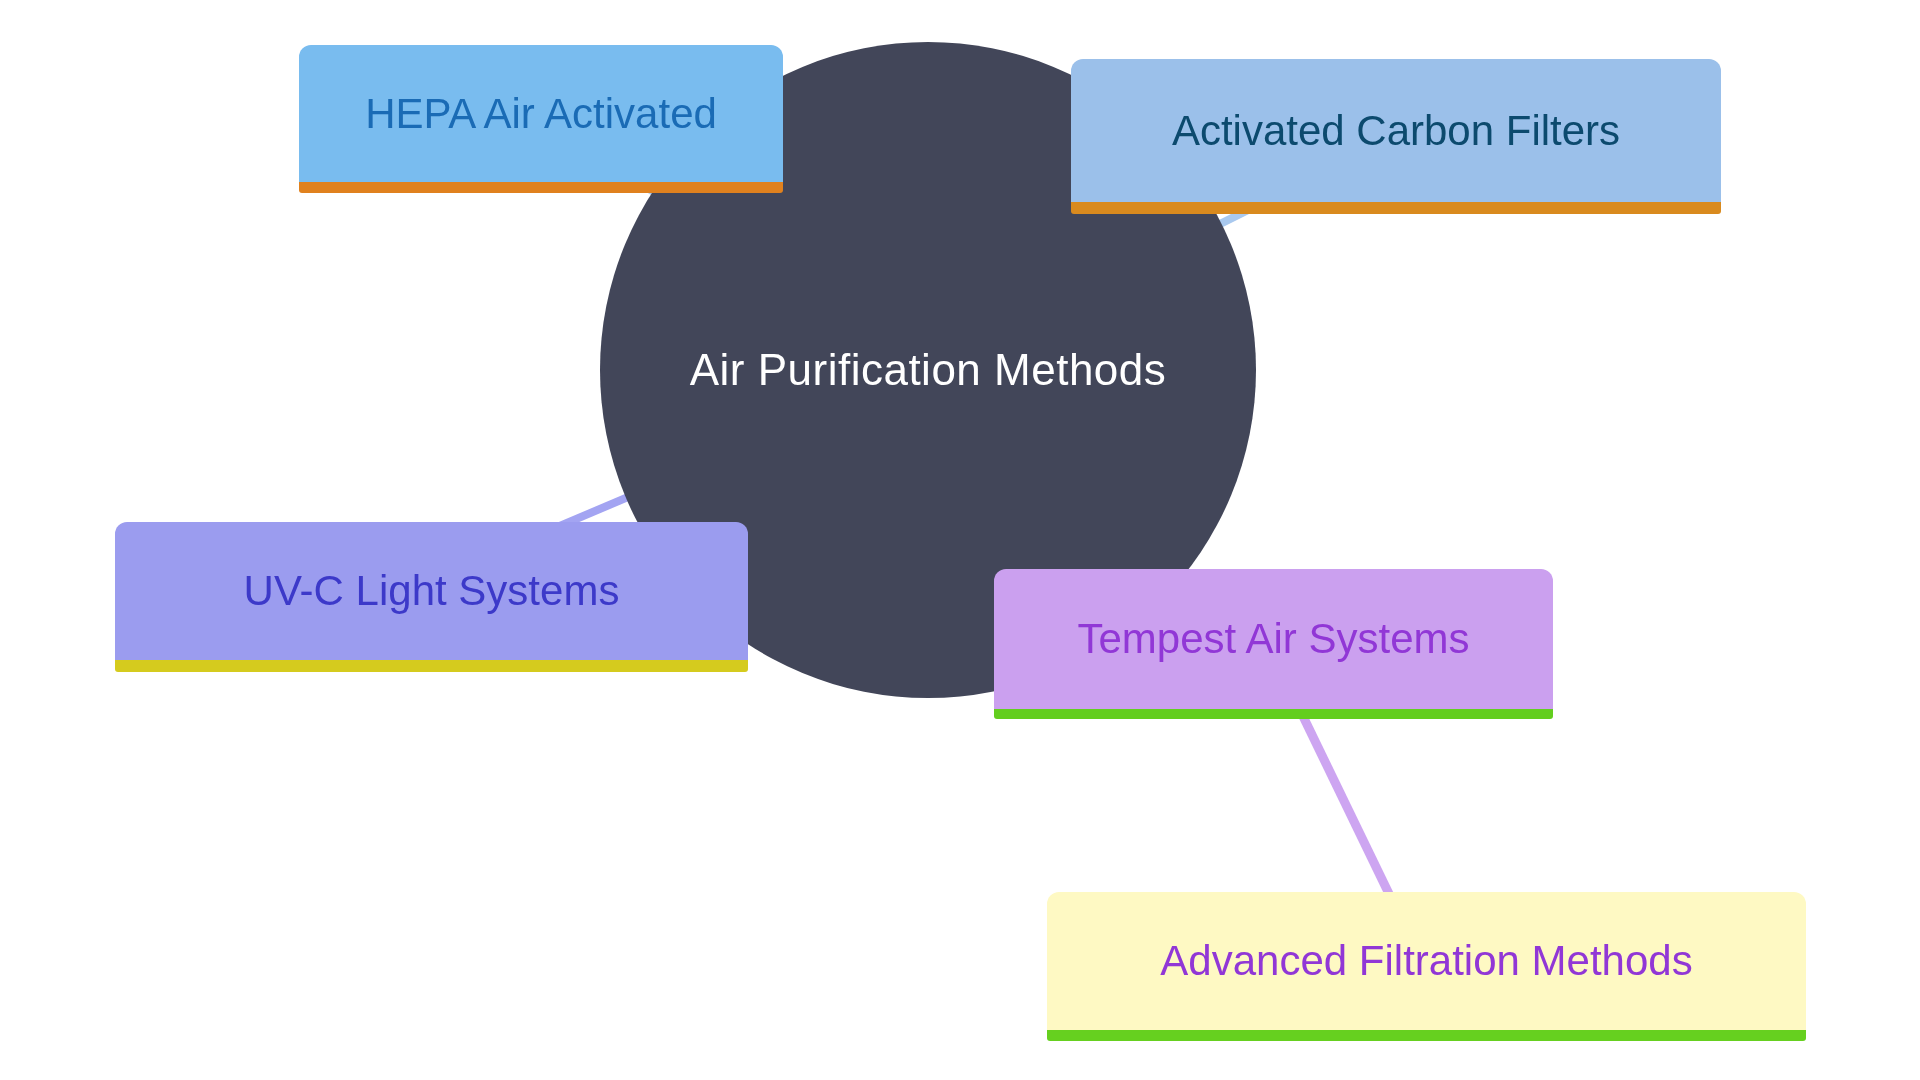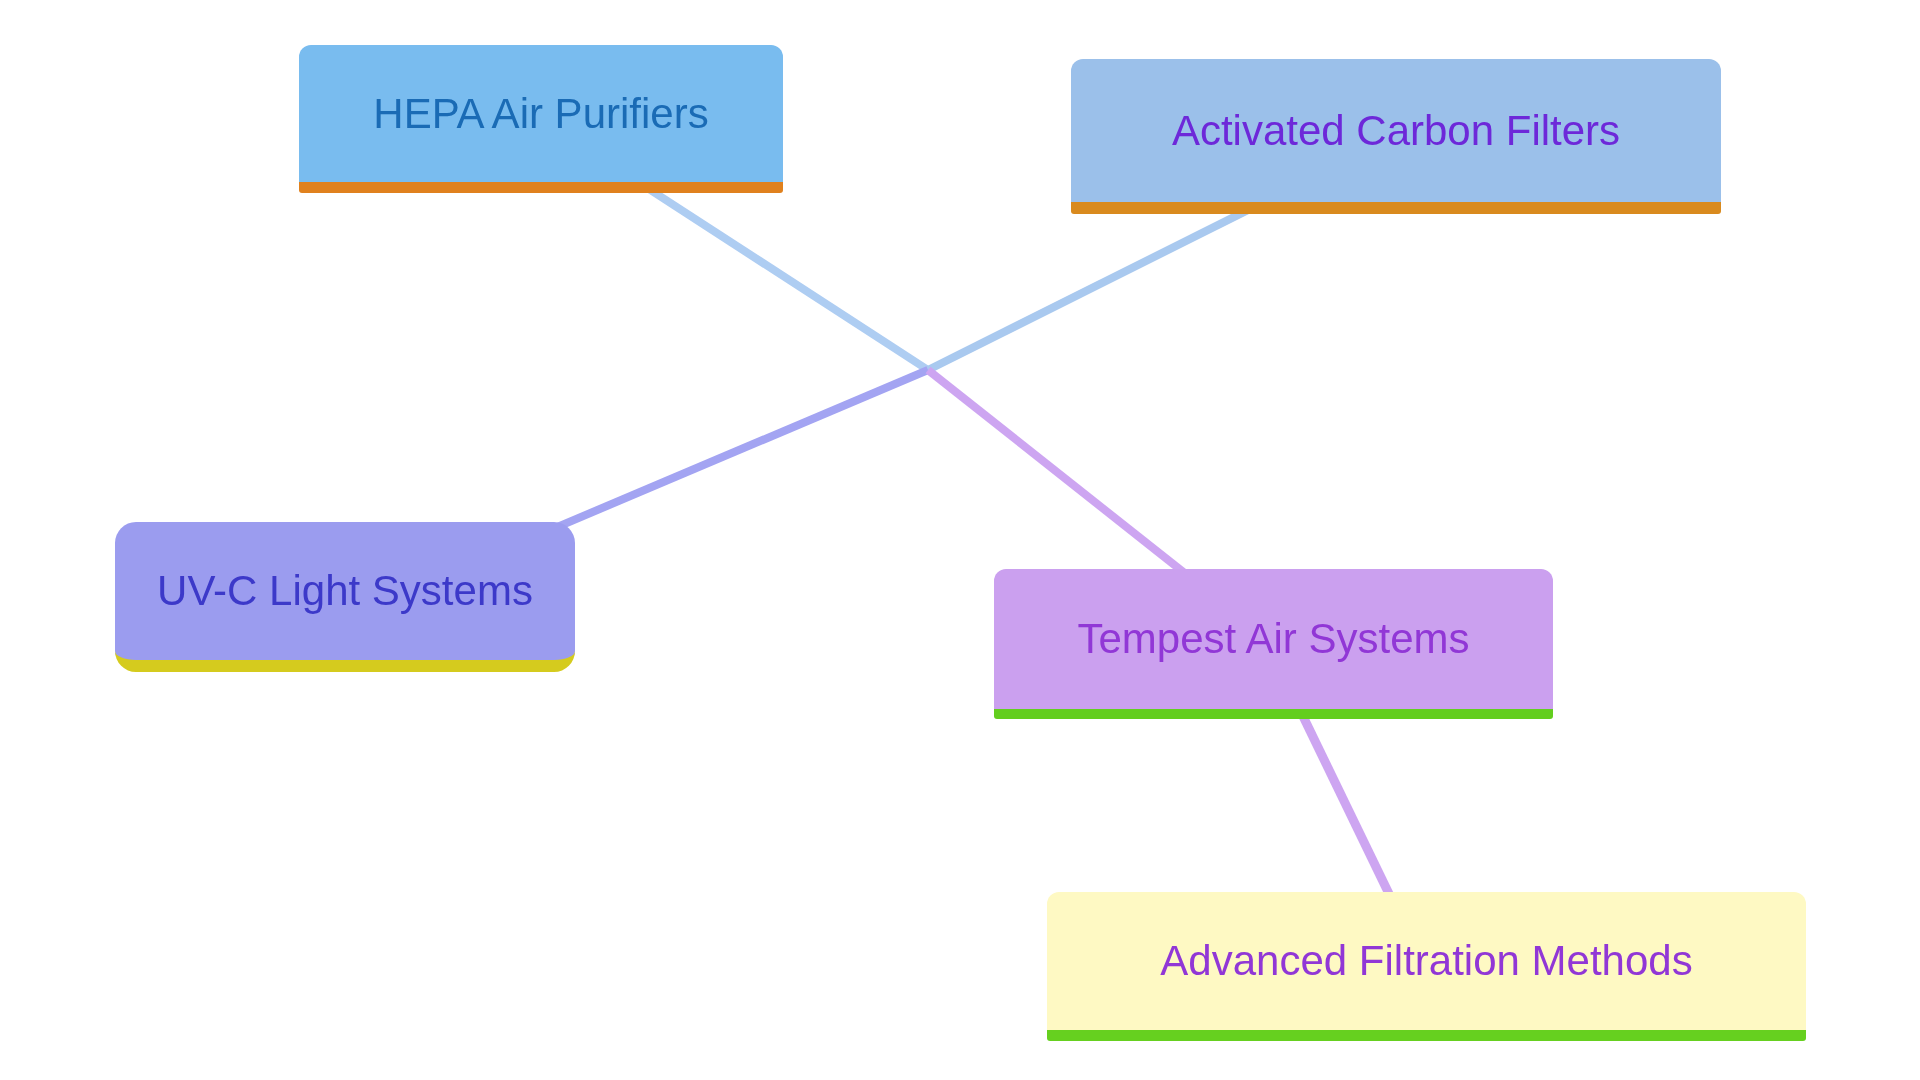--- a/index.html
+++ b/index.html
@@ -42,29 +42,32 @@
 
 <div id="canvas">
   <svg id="edges" viewBox="0 0 1920 1080">
       <line x1="928" y1="370" x2="541" y2="119" stroke="#AECDF2" stroke-width="8"></line>
       <line x1="928" y1="370" x2="1396" y2="136" stroke="#A9C9EF" stroke-width="8"></line>
       <line x1="928" y1="370" x2="392" y2="597" stroke="#A3A4F2" stroke-width="8"></line>
       <line x1="928" y1="370" x2="1273" y2="643" stroke="#CDA5F1" stroke-width="8"></line>
       <line x1="1300" y1="710" x2="1392" y2="900" stroke="#CDA5F1" stroke-width="9"></line>
     </svg>
 
+  <div class="center-node" style="left: 600px; top: 42px; height: 656px; width: 656px; background: rgb(66, 70, 89);">
+    <span class="label" style="color: rgb(255, 255, 255);">Air Purification Methods</span>
+  </div>
 
   <div id="nodes">
       <div class="node" style="left: 299px; top: 45px; width: 484px; height: 137px; background: rgb(121, 188, 239); border-bottom: 11px solid rgb(224, 129, 30);">
-        <span class="label" style="color: rgb(26, 107, 181);">HEPA Air Purifiers</span>
+        <span class="label" style="color: rgb(26, 107, 181);">HEPA Air Activated</span>
       </div>
       <div class="node" style="left: 1071px; top: 59px; width: 650px; height: 143px; background: rgb(155, 192, 234); border-bottom: 12px solid rgb(217, 138, 30);">
-        <span class="label" style="color: #6d28d9;">Activated Carbon Filters</span>
+        <span class="label" style="color: #0c4a6e;">Activated Carbon Filters</span>
       </div>
-      <div class="node" style="left: 115px; top: 522px; width: 460px; height: 138px; background: rgb(155, 156, 239); border-bottom: 12px solid rgb(213, 203, 30); border-radius: 21px;">
+      <div class="node" style="left: 115px; top: 522px; width: 633px; height: 138px; background: rgb(155, 156, 239); border-bottom: 12px solid rgb(213, 203, 30);">
         <span class="label" style="color: rgb(60, 57, 201);">UV-C Light Systems</span>
       </div>
       <div class="node" style="left: 994px; top: 569px; width: 559px; height: 140px; background: rgb(203, 160, 239); border-bottom: 10px solid rgb(99, 206, 30);">
         <span class="label" style="color: rgb(145, 55, 214);">Tempest Air Systems</span>
       </div>
       <div class="node" style="left: 1047px; top: 892px; width: 759px; height: 138px; background: #fef9c3; border-bottom: 11px solid rgb(102, 208, 31);">
         <span class="label" style="color: rgb(145, 55, 214);">Advanced Filtration Methods</span>
       </div>
     </div>
 </div>

